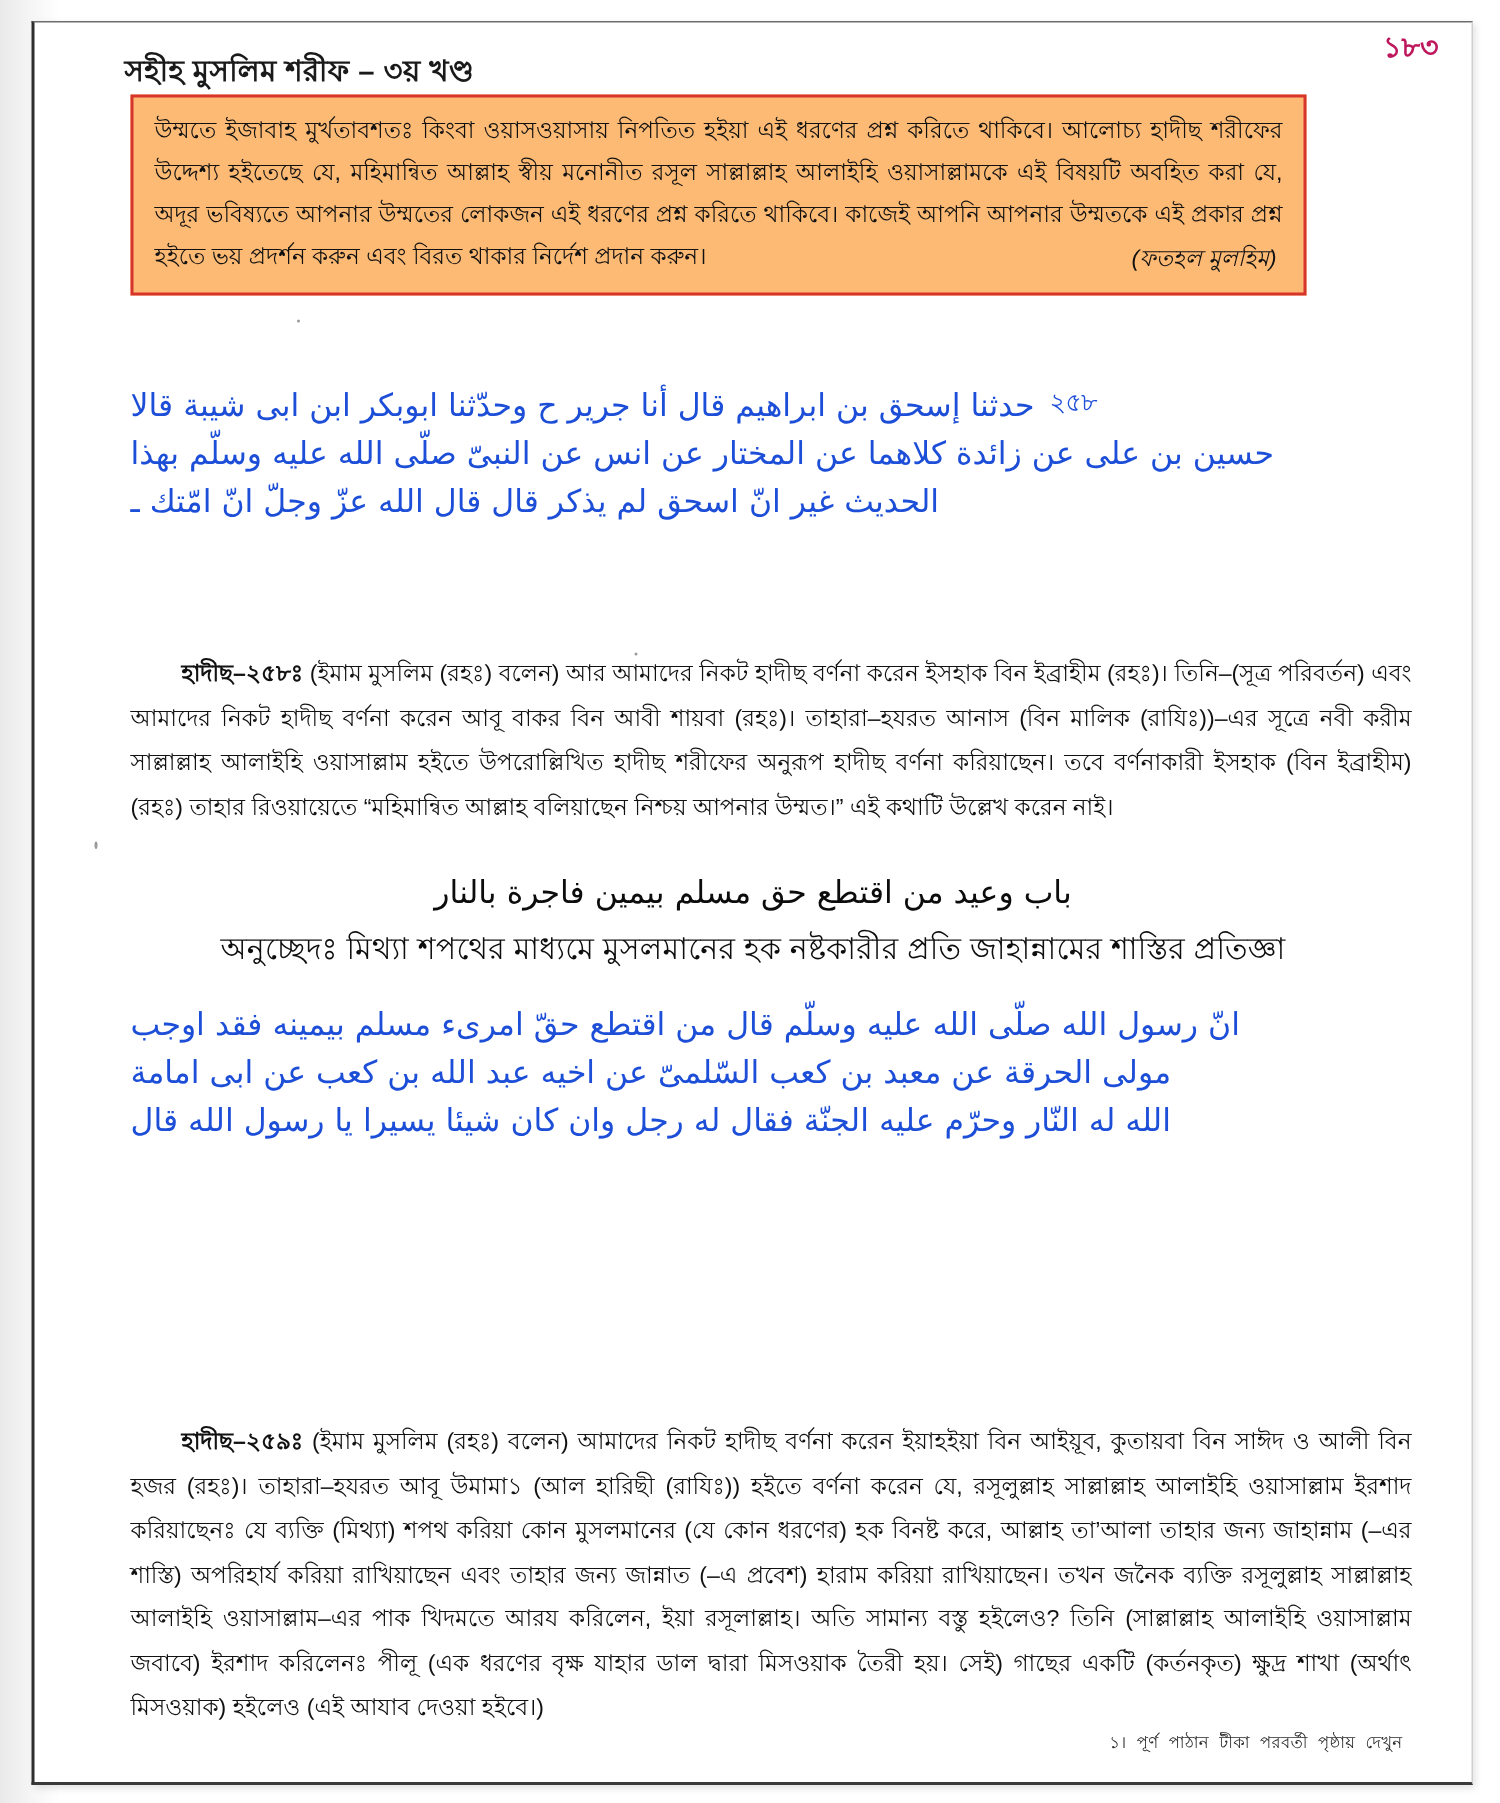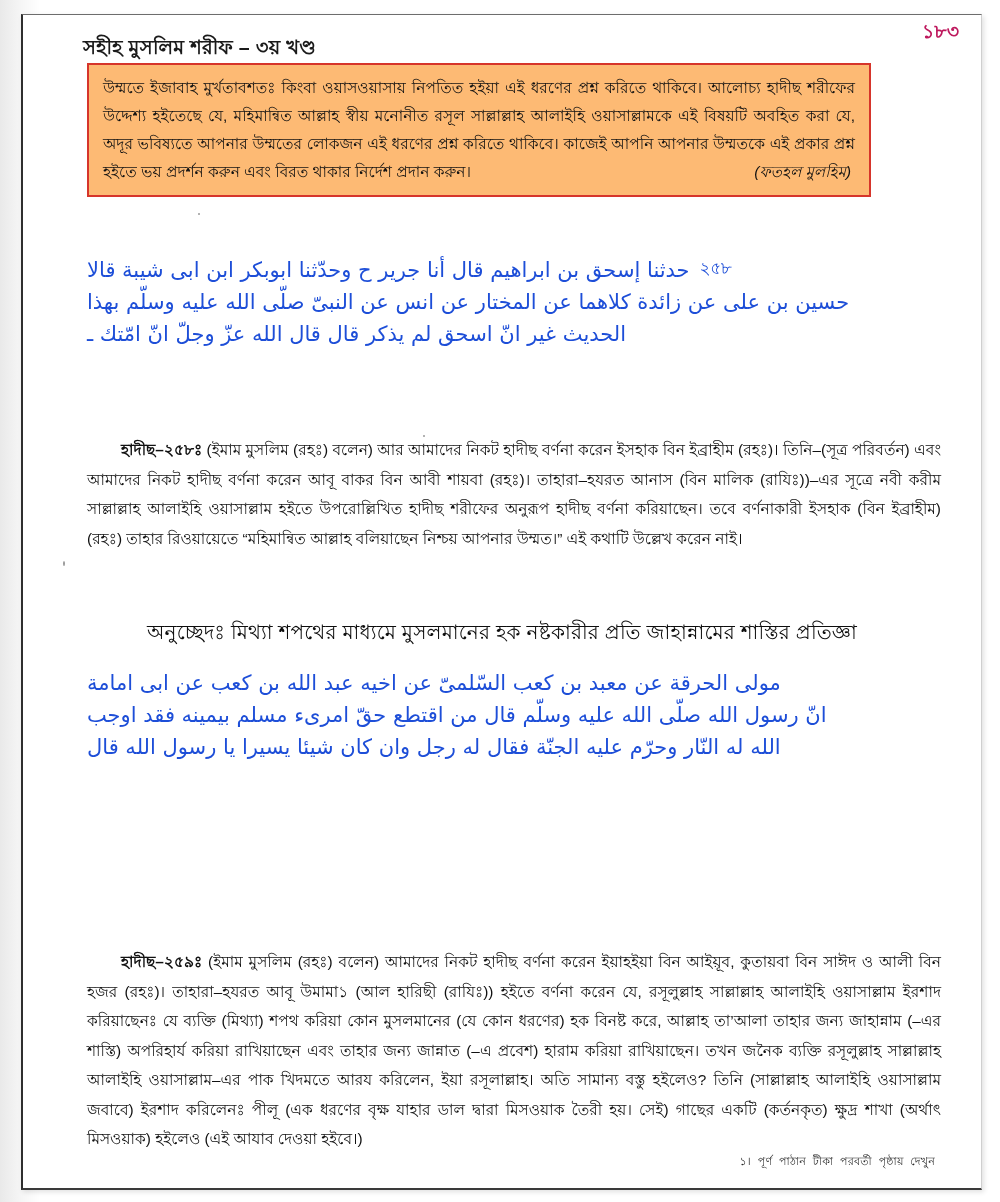--- a/index.html
+++ b/index.html
@@ -218,25 +218,26 @@
       </span>
       <span class="arabic-line">حسين بن على عن زائدة كلاهما عن المختار عن انس عن النبىّ صلّى الله عليه وسلّم بهذا</span>
       <span class="arabic-line">الحديث غير انّ اسحق لم يذكر قال قال الله عزّ وجلّ انّ امّتك ـ</span>
     </div>
 
     <div class="translation" style="top:372px;margin-top:48px;">
       <span class="lead">হাদীছ–২৫৮ঃ</span>
       <span>(ইমাম মুসলিম (রহঃ) বলেন) আর আমাদের নিকট হাদীছ বর্ণনা করেন ইসহাক বিন ইব্রাহীম (রহঃ)। তিনি–(সূত্র পরিবর্তন) এবং আমাদের নিকট হাদীছ বর্ণনা করেন আবূ বাকর বিন আবী শায়বা (রহঃ)। তাহারা–হযরত আনাস (বিন মালিক (রাযিঃ))–এর সূত্রে নবী করীম সাল্লাল্লাহ আলাইহি ওয়াসাল্লাম হইতে উপরোল্লিখিত হাদীছ শরীফের অনুরূপ হাদীছ বর্ণনা করিয়াছেন। তবে বর্ণনাকারী ইসহাক (বিন ইব্রাহীম) (রহঃ) তাহার রিওয়ায়েতে “মহিমান্বিত আল্লাহ বলিয়াছেন নিশ্চয় আপনার উম্মত।” এই কথাটি উল্লেখ করেন নাই।</span>
     </div>
 
+    <div id="chapter-arabic">باب وعيد من اقتطع حق مسلم بيمين فاجرة بالنار</div>
     <div id="chapter-bengali">অনুচ্ছেদঃ মিথ্যা শপথের মাধ্যমে মুসলমানের হক নষ্টকারীর প্রতি জাহান্নামের শাস্তির প্রতিজ্ঞা</div>
 
     <div class="arabic-block" style="left:64px; top:652px; width:854px;">
+      <span class="arabic-line">انّ رسول الله صلّى الله عليه وسلّم قال من اقتطع حقّ امرىء مسلم بيمينه فقد اوجب</span>
       <span class="arabic-line">مولى الحرقة عن معبد بن كعب السّلمىّ عن اخيه عبد الله بن كعب عن ابى امامة</span>
-      <span class="arabic-line">انّ رسول الله صلّى الله عليه وسلّم قال من اقتطع حقّ امرىء مسلم بيمينه فقد اوجب</span>
       <span class="arabic-line">الله له النّار وحرّم عليه الجنّة فقال له رجل وان كان شيئا يسيرا يا رسول الله قال</span>
     </div>
 
     <div class="translation" style="top:932px;">
       <span class="lead">হাদীছ–২৫৯ঃ</span>
       <span>(ইমাম মুসলিম (রহঃ) বলেন) আমাদের নিকট হাদীছ বর্ণনা করেন ইয়াহইয়া বিন আইয়ূব, কুতায়বা বিন সাঈদ ও আলী বিন হজর (রহঃ)। তাহারা–হযরত আবূ উমামা১ (আল হারিছী (রাযিঃ)) হইতে বর্ণনা করেন যে, রসূলুল্লাহ সাল্লাল্লাহ আলাইহি ওয়াসাল্লাম ইরশাদ করিয়াছেনঃ যে ব্যক্তি (মিথ্যা) শপথ করিয়া কোন মুসলমানের (যে কোন ধরণের) হক বিনষ্ট করে, আল্লাহ তা’আলা তাহার জন্য জাহান্নাম (–এর শাস্তি) অপরিহার্য করিয়া রাখিয়াছেন এবং তাহার জন্য জান্নাত (–এ প্রবেশ) হারাম করিয়া রাখিয়াছেন। তখন জনৈক ব্যক্তি রসূলুল্লাহ সাল্লাল্লাহ আলাইহি ওয়াসাল্লাম–এর পাক খিদমতে আরয করিলেন, ইয়া রসূলাল্লাহ। অতি সামান্য বস্তু হইলেও? তিনি (সাল্লাল্লাহ আলাইহি ওয়াসাল্লাম জবাবে) ইরশাদ করিলেনঃ পীলূ (এক ধরণের বৃক্ষ যাহার ডাল দ্বারা মিসওয়াক তৈরী হয়। সেই) গাছের একটি (কর্তনকৃত) ক্ষুদ্র শাখা (অর্থাৎ মিসওয়াক) হইলেও (এই আযাব দেওয়া হইবে।)</span>
     </div>
 
     <div id="footnote">১। পূর্ণ পাঠান টীকা পরবর্তী পৃষ্ঠায় দেখুন</div>
 

